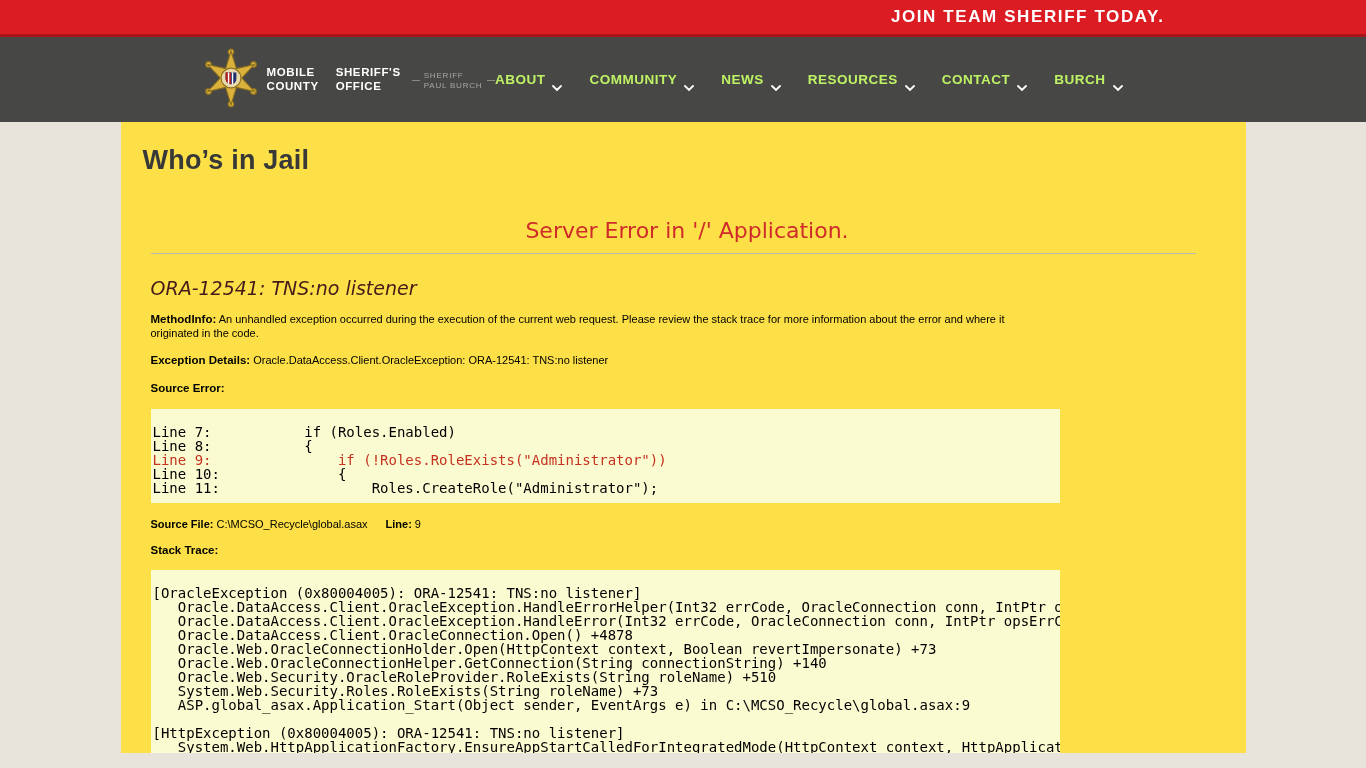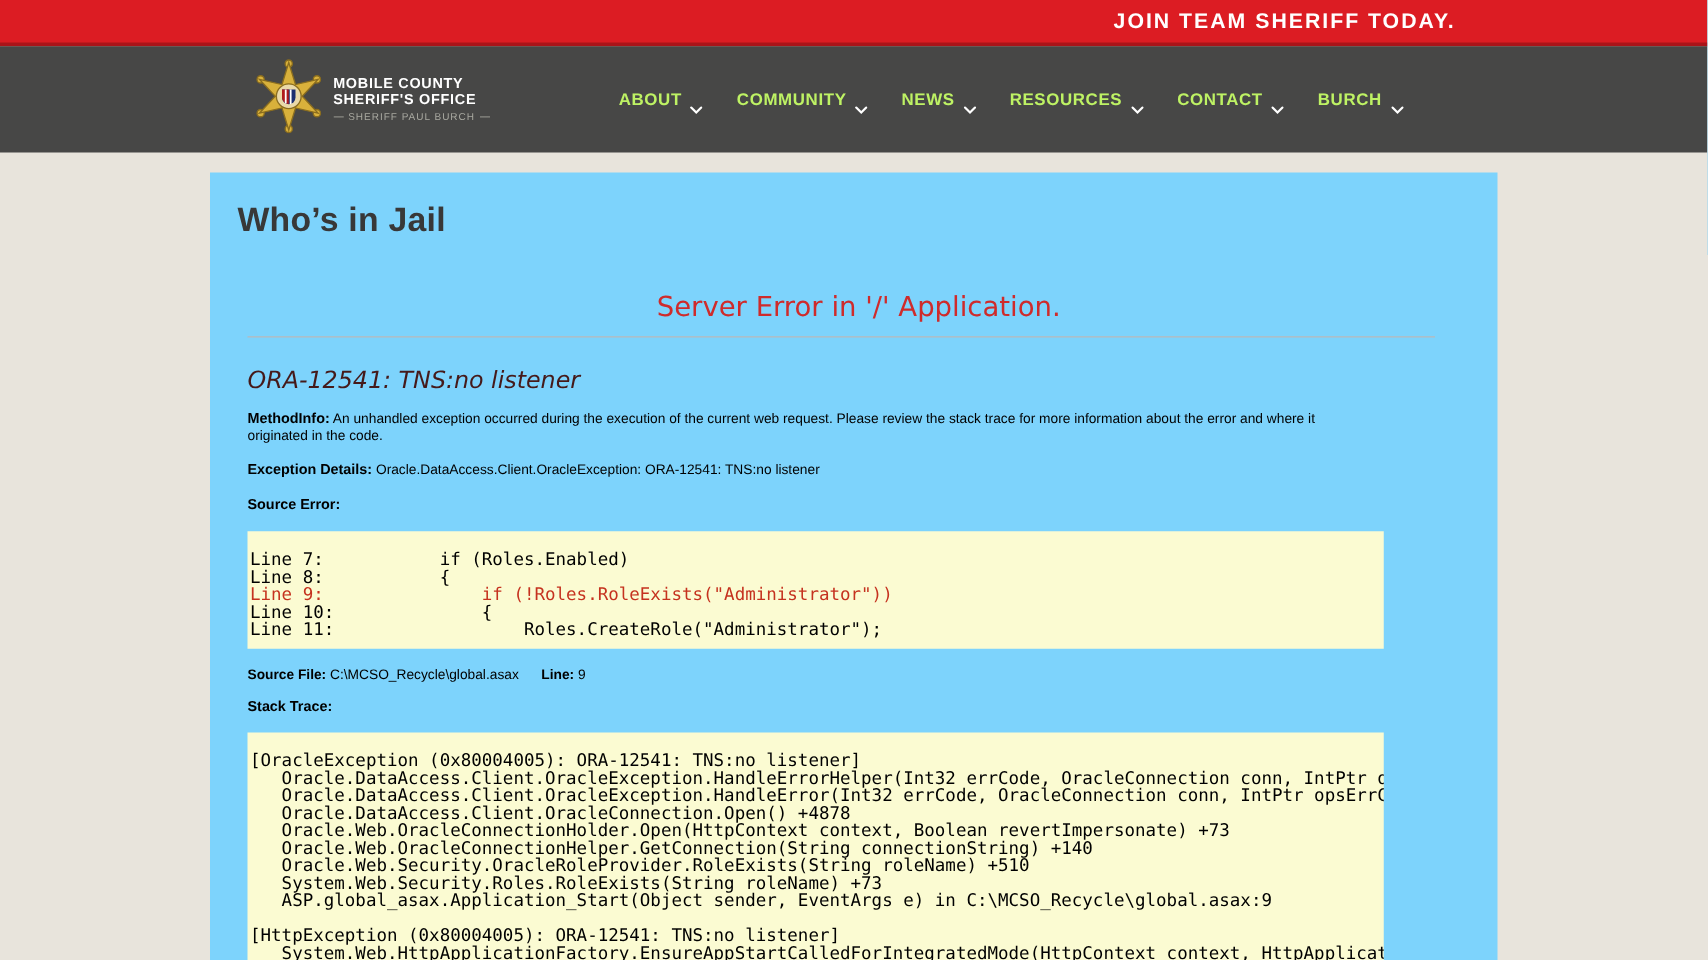--- a/index.html
+++ b/index.html
@@ -10,30 +10,30 @@
 
   
   .banner { height:37px; background:#dc1c23; border-bottom:3px solid #a91419; }
   .banner .container { display:flex; justify-content:flex-end; align-items:center; height:100%; }
   .banner-link { color:#ffffff; font-weight:bold; font-size:17px; letter-spacing:1.6px; text-decoration:none; cursor:pointer; }
 
   
   .navbar { height:85px; background:#474746; }
   .nav-inner { display:flex; align-items:center; justify-content:space-between; height:100%; padding:0 2px; }
   .logo { display:flex; align-items:center; gap:9px; cursor:pointer; text-decoration:none; }
-  .logo-text { display:flex; flex-direction:column; line-height:1.15; }
+  .logo-text { display:flex; line-height:1.15; }
   .logo-line1, .logo-line2 { color:#ffffff; font-weight:bold; font-size:11.5px; letter-spacing:0.6px; }
   .logo-line3 { color:#a8a8a0; font-size:8px; letter-spacing:0.8px; display:flex; align-items:center; gap:4px; margin-top:2px; }
   .logo-line3::before, .logo-line3::after { content:""; height:1px; background:#8b8b84; flex:1; min-width:8px; }
   .menu { display:flex; list-style:none; align-items:center; gap:27px; margin-right:40px; }
   .menu-item { display:flex; align-items:flex-end; gap:7px; color:#bef264; font-weight:bold; font-size:13.5px; letter-spacing:0.5px; cursor:pointer; white-space:nowrap; }
   .chev { display:inline-block; width:10px; height:7px; }
 
   
-  .content { background:#7dd3fc; width:1030px; margin:16px auto; height:631px; overflow:hidden; }
+  .content { background:#fde047; width:1125px; margin:0 auto; height:631px; overflow:hidden; }
   .main-inner { padding:0 22px; }
   .page-title { font-size:27px; font-weight:bold; color:#383838; padding-top:23px; letter-spacing:0.2px; }
 
   .error-report { margin-left:8px; margin-top:42px; color:#000; }
   .err-title { font-family:"DejaVu Sans", sans-serif; font-weight:normal; font-size:22px; color:#cf2b2b;text-align:center; }
   .err-rule { border:none; border-top:1px solid #b9b9b9; margin:10px 28px 0 0; }
   .err-subtitle { font-family:"DejaVu Sans", sans-serif; font-weight:normal; font-style:italic; font-size:19px; color:#451a1a; margin-top:23px; }
 
   .err-para { font-size:11px; line-height:1.2; margin-top:14px; width:902px; }
   .err-para b { font-size:11.5px; }

